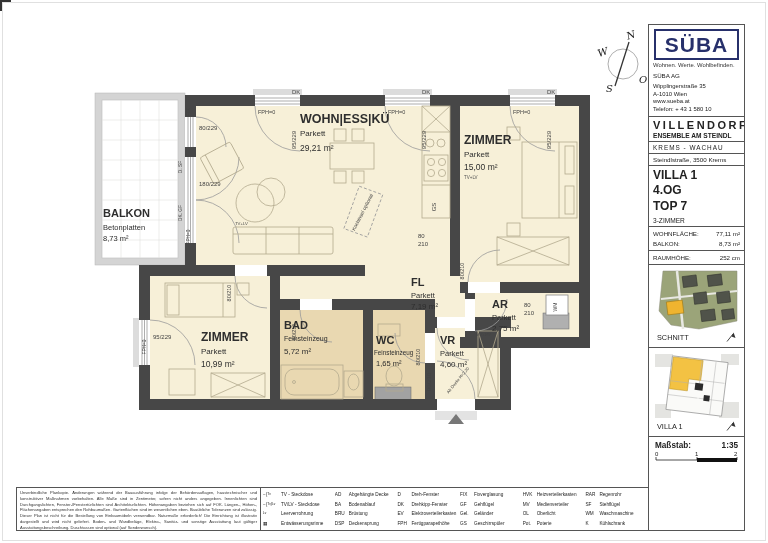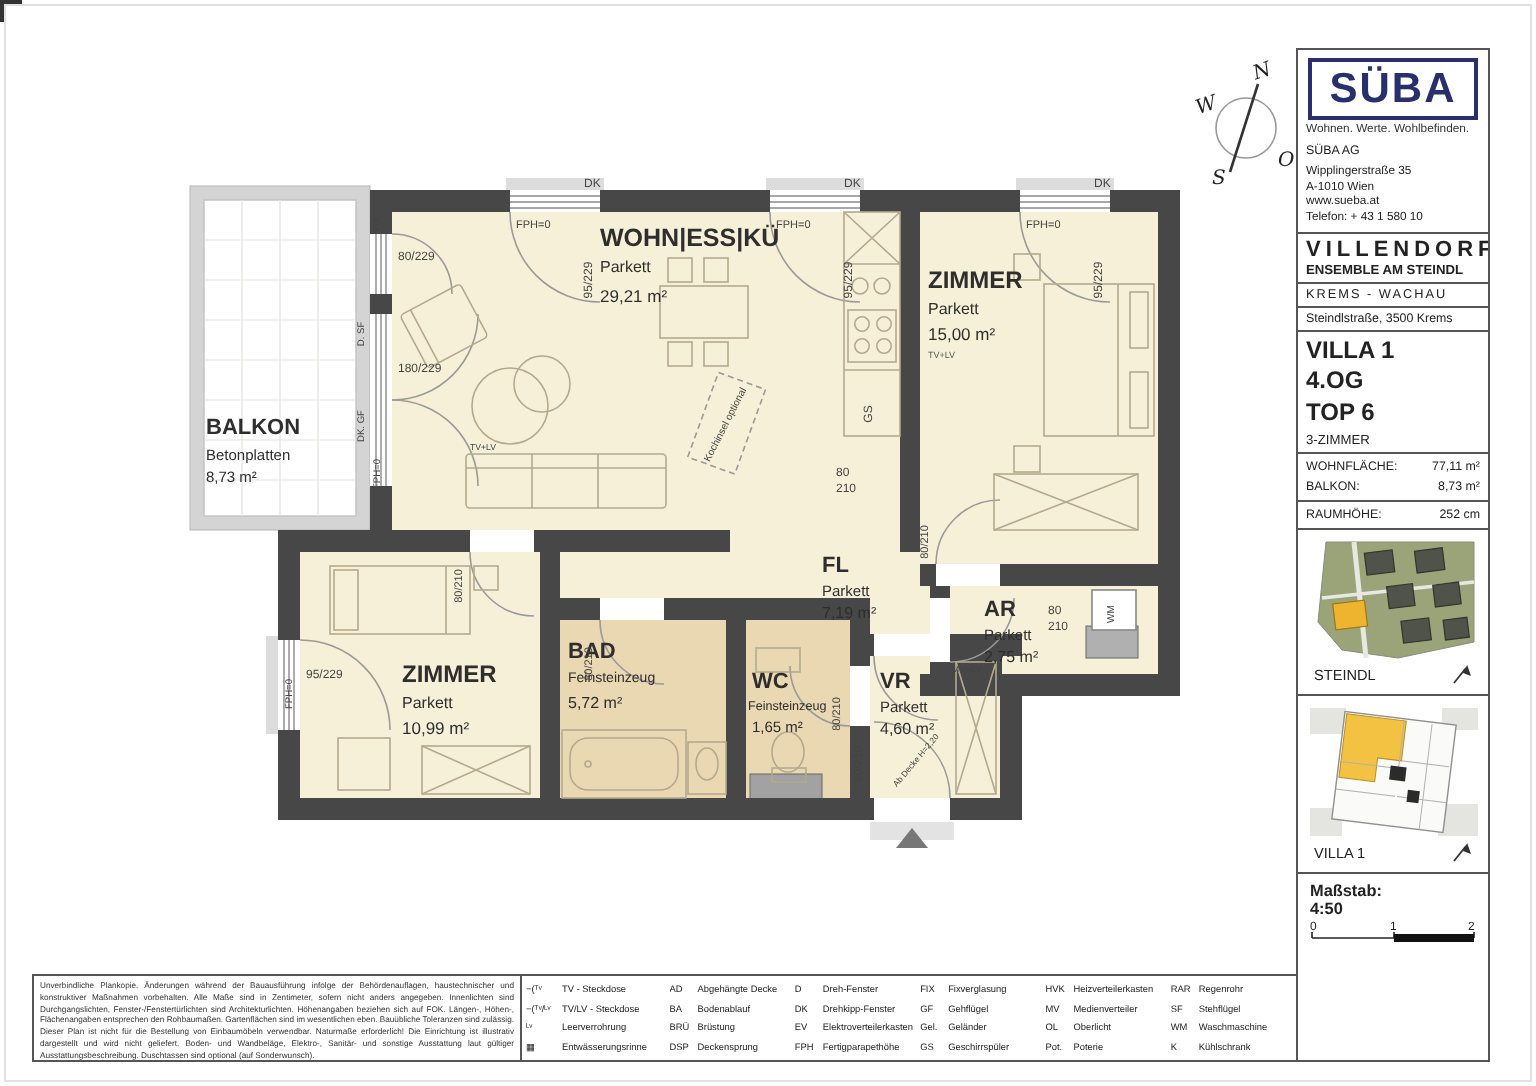--- a/index.html
+++ b/index.html
@@ -24,21 +24,21 @@
   .tb-address{font-size:5.9px;line-height:1.3;margin-top:4px;color:#222;}
   .tb-project-name{font-size:11px;font-weight:bold;letter-spacing:2.5px;}
   .tb-project-sub{font-size:6.6px;font-weight:bold;margin-top:1px;}
   .tb-region{font-size:6.4px;letter-spacing:1px;}
   .tb-street{font-size:6.2px;}
   .tb-villa{font-size:12px;font-weight:bold;line-height:1.3;}
   .tb-type{font-size:6.6px;margin-top:3px;}
   .tb-row{display:flex;justify-content:space-between;font-size:6.2px;line-height:1.5;}
   .tb-caption{display:flex;justify-content:space-between;align-items:center;font-size:7.3px;padding:1px 4px 2px 4px;}
   .tb-fig{display:block;margin:2px auto 0 auto;}
-  .tb-scale{display:flex;justify-content:space-between;font-size:8.2px;font-weight:bold;padding:2px 2px 0 2px;flex-direction:column;}
+  .tb-scale{display:flex;justify-content:space-between;font-size:8.2px;font-weight:bold;padding:2px 2px 0 2px;}
 
   
   .legendbar{position:absolute;left:16px;top:487px;width:633px;height:44px;border:1px solid #555;
              display:flex;box-sizing:border-box;background:#fff;}
   .lg-disclaimer{width:244px;box-sizing:border-box;border-right:1px solid #555;padding:2px 3px;
                  font-size:4.1px;line-height:1.42;text-align:justify;color:#333;overflow:hidden;}
   .lg-table{flex:1;display:flex;padding:2px 2px;gap:2px;}
   .lg-col{display:flex;flex-direction:column;justify-content:space-around;flex:1;min-width:0;}
   .lg-col.symcol{flex:1.15;}
   .lg-cell{display:flex;font-size:4.7px;line-height:1.1;white-space:nowrap;overflow:hidden;}
@@ -306,21 +306,21 @@
     </div>
     <div class="tb-sec">
       <div class="tb-region">KREMS - WACHAU</div>
     </div>
     <div class="tb-sec">
       <div class="tb-street">Steindlstraße, 3500 Krems</div>
     </div>
     <div class="tb-sec">
       <div class="tb-villa">VILLA 1</div>
       <div class="tb-villa">4.OG</div>
-      <div class="tb-villa">TOP 6</div>
+      <div class="tb-villa">TOP 7</div>
       <div class="tb-type">3-ZIMMER</div>
     </div>
     <div class="tb-sec">
       <div class="tb-row">
         <span>WOHNFLÄCHE:</span>
         <span>77,11 m²</span>
       </div>
       <div class="tb-row">
         <span>BALKON:</span>
         <span>8,73 m²</span>
@@ -343,21 +343,21 @@
           <rect x="32" y="6" width="14" height="11"></rect>
             <rect x="57" y="8" width="14" height="11"></rect>
           <rect x="41" y="24" width="13" height="11"></rect>
             <rect x="64" y="26" width="13" height="11"></rect>
           <rect x="46" y="42" width="14" height="11"></rect>
             <rect x="67" y="44" width="12" height="10"></rect>
         </g>
         <rect x="14" y="32" width="16" height="13" fill="#efb42f" stroke="#9c7714" stroke-width="0.6" transform="rotate(-7 22 38)"></rect>
       </svg>
       <div class="tb-caption">
-        <span>STEINDL</span>
+        <span>SCHNITT</span>
         <svg width="11" height="11" viewBox="0 0 11 11">
           <line x1="2" y1="9.5" x2="8" y2="2" stroke="#333" stroke-width="0.9"></line>
           <polygon points="8.6,0.5 10.5,6 6.5,4.5" fill="#333"></polygon>
         </svg>
       </div>
     </div>
 
     <div class="tb-sec">
       <svg class="tb-fig" width="88" height="68" viewBox="0 0 88 68">
         <rect x="0" y="0" width="88" height="68" fill="#fff"></rect>
@@ -381,21 +381,21 @@
           <line x1="2" y1="9.5" x2="8" y2="2" stroke="#333" stroke-width="0.9"></line>
           <polygon points="8.6,0.5 10.5,6 6.5,4.5" fill="#333"></polygon>
         </svg>
       </div>
     </div>
 
 
     <div class="tb-sec">
       <div class="tb-scale">
         <span>Maßstab:</span>
-        <span>4:50</span>
+        <span>1:35</span>
       </div>
       <svg width="88" height="15" viewBox="0 0 88 15">
         <text x="2" y="6" font-size="6" fill="#222">0</text>
         <text x="42" y="6" font-size="6" fill="#222">1</text>
         <text x="81" y="6" font-size="6" fill="#222">2</text>
         <line x1="3" y1="10" x2="84" y2="10" stroke="#222" stroke-width="0.8"></line>
         <path d="M3,7v3 M44,7v3 M84,7v3" stroke="#222" stroke-width="0.8"></path>
         <rect x="44" y="8" width="40" height="4" fill="#111"></rect>
       </svg>
     </div>

